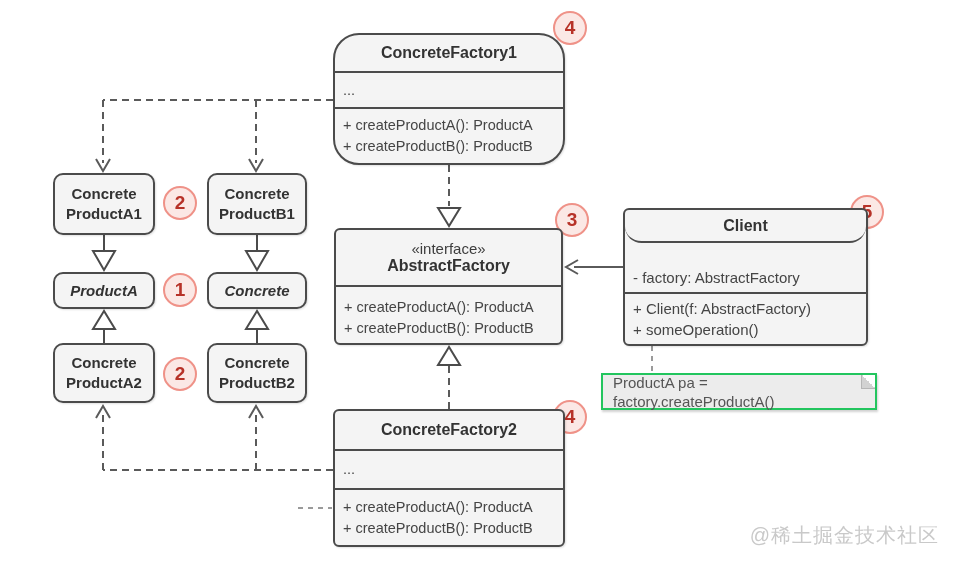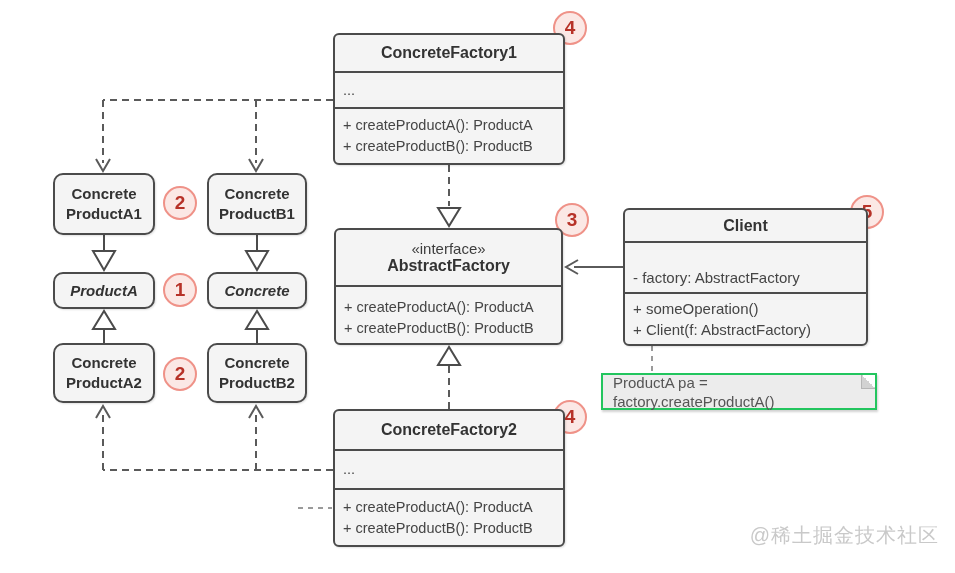--- a/index.html
+++ b/index.html
@@ -182,21 +182,21 @@
   <div class="badge" style="left:163px; top:186px;">
       <span>2</span>
     </div>
   <div class="badge" style="left:163px; top:273px;">
       <span>1</span>
     </div>
   <div class="badge" style="left:163px; top:357px;">
       <span>2</span>
     </div>
 
-  <div class="uml-class" style="left:333px; top:33px; width:232px; height:132px;">
+  <div class="uml-class" style="left:333px; top:33px; width:232px; height:132px;border-radius:26px;">
     <div class="uml-title" style="height:38px;">ConcreteFactory1</div>
     <div class="uml-section divided" style="height:36px;">
       <div>...</div>
     </div>
     <div class="uml-section filler">
       <div>+ createProductA(): ProductA</div>
       <div>+ createProductB(): ProductB</div>
     </div>
   </div>
 
@@ -216,27 +216,27 @@
     <div class="uml-section divided" style="height:39px;">
       <div>...</div>
     </div>
     <div class="uml-section filler">
       <div>+ createProductA(): ProductA</div>
       <div>+ createProductB(): ProductB</div>
     </div>
   </div>
 
   <div class="uml-class" style="left:623px; top:208px; width:245px; height:138px;">
-    <div class="uml-title" style="height:50px;">Client</div>
+    <div class="uml-title" style="height:50px;border-radius:19px;">Client</div>
     <div class="uml-section divided" style="height:38px; font-size:15px;margin-top:20px;">
       <div>- factory: AbstractFactory</div>
     </div>
     <div class="uml-section filler" style="font-size:15px;">
+      <div>+ Client(f: AbstractFactory)</div>
       <div>+ someOperation()</div>
-      <div>+ Client(f: AbstractFactory)</div>
     </div>
   </div>
 
   <div class="uml-simple" style="left:53px; top:173px; width:102px; height:62px;">
     <div>Concrete</div>
     <div>ProductA1</div>
   </div>
   <div class="uml-simple" style="left:207px; top:173px; width:100px; height:62px;">
     <div>Concrete</div>
     <div>ProductB1</div>

